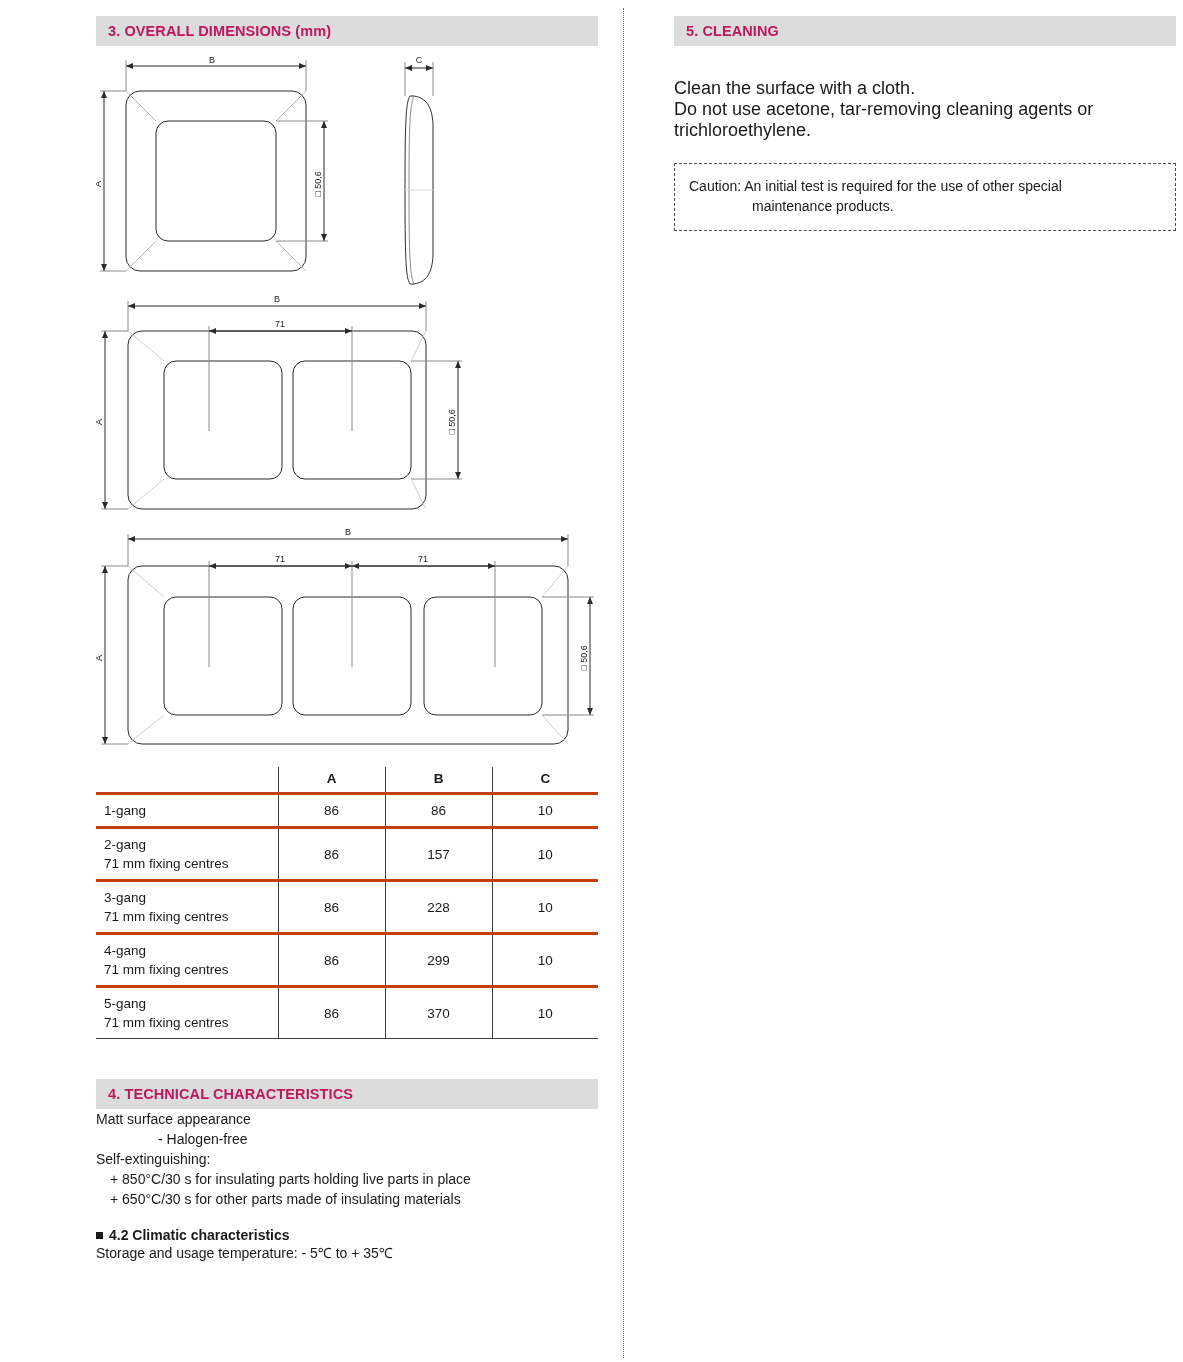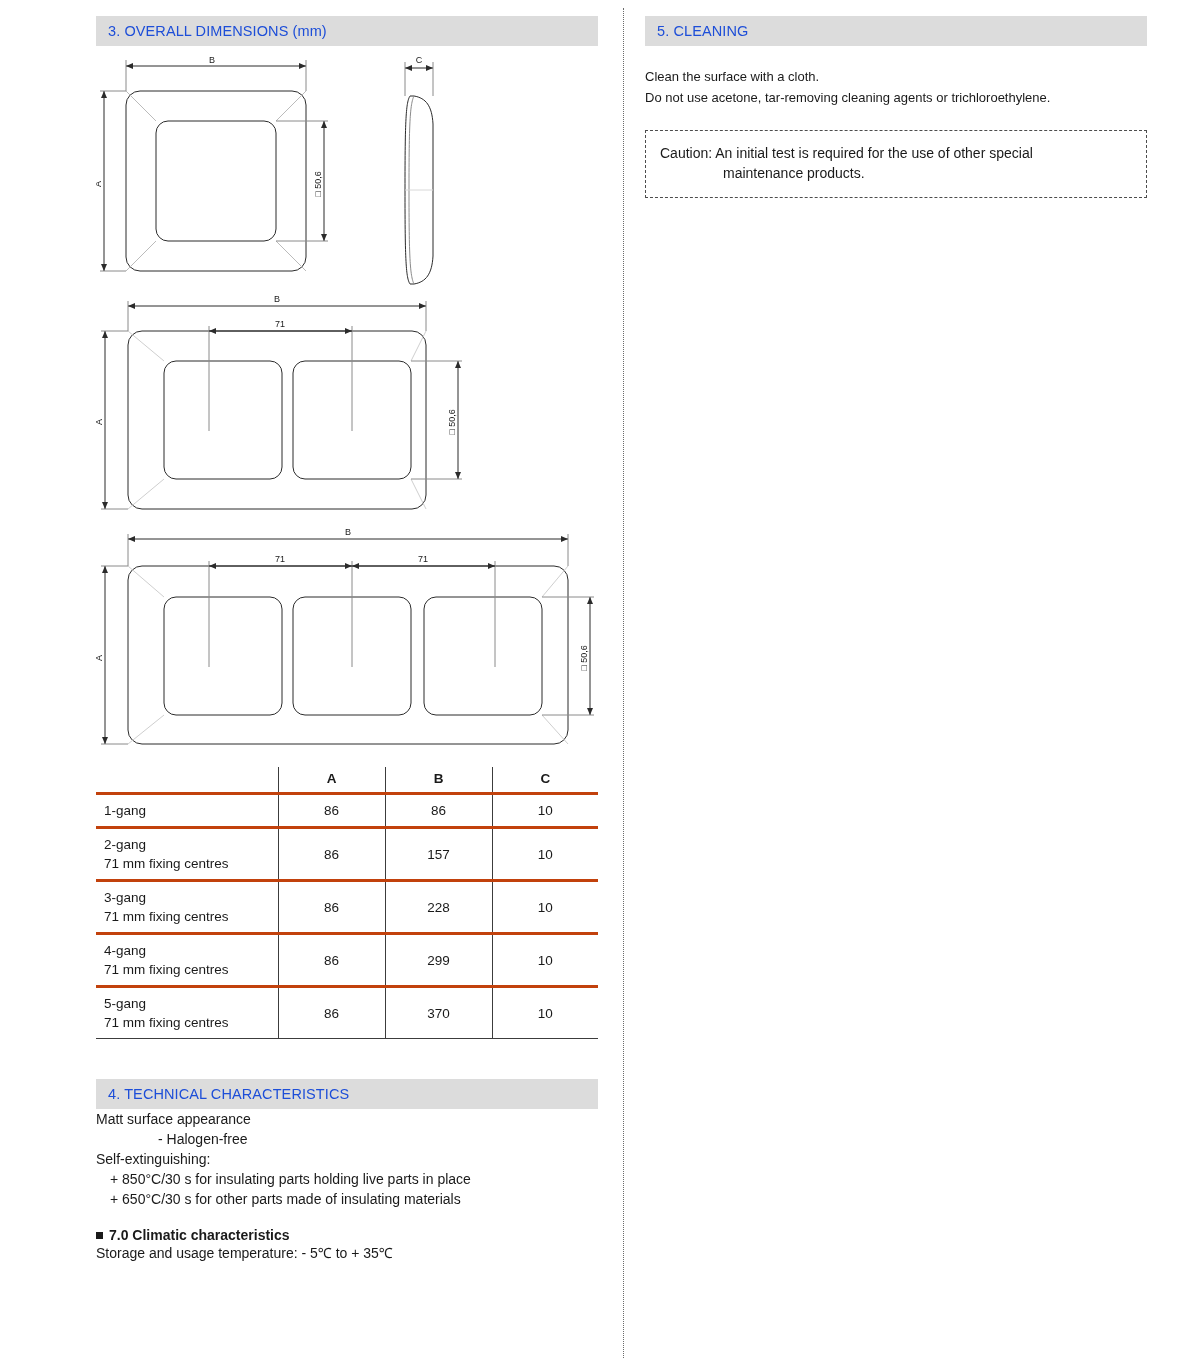--- a/index.html
+++ b/index.html
@@ -21,49 +21,49 @@
   }
   
   .col-left {
     position: absolute;
     left: 96px;
     top: 16px;
     width: 502px;
   }
   .col-right {
     position: absolute;
-    left: 645px;
+    left: 674px;
     top: 16px;
     width: 502px;
   }
   .divider {
     position: absolute;
     left: 623px;
     top: 8px;
     bottom: 4px;
     width: 0;
     border-left: 1px dotted #6b6b6b;
   }
   
   .section-head {
     background: #dcdcdc;
     height: 30px;
     line-height: 30px;
     font-size: 14.5px;
-    font-weight: normal;
+    font-weight: bold;
     padding-left: 12px;
     letter-spacing: 0.1px;
-    color: #1d4ed8;
+    color: #be185d;
   }
   .section-head.wide { width: 502px; box-sizing: border-box; }
   
   .clean-text {
-    font-size: 13px;
+    font-size: 18px;
     line-height: 21px;
-    margin-top: 20px;
+    margin-top: 32px;
     color: #1a1a1a;
   }
   .caution-box {
     margin-top: 22px;
     border: 1px dashed #4d4d4d;
     padding: 12px 14px 14px 14px;
     font-size: 14px;
     line-height: 20px;
     box-sizing: border-box;
   }
@@ -341,21 +341,21 @@
       <div class="section-head wide">4. TECHNICAL CHARACTERISTICS</div>
 
 
       <div class="body-line">Matt surface appearance</div>
       <div class="body-line ind1">- Halogen-free</div>
       <div class="body-line">Self-extinguishing:</div>
       <div class="body-line ind2">+ 850°C/30 s for insulating parts holding live parts in place</div>
       <div class="body-line ind2">+ 650°C/30 s for other parts made of insulating materials</div>
 
       <div class="sub-head">
-        <span class="bullet"></span><span>7.0 Climatic characteristics</span>
+        <span class="bullet"></span><span>4.2 Climatic characteristics</span>
       </div>
       <div class="body-line">Storage and usage temperature: - 5℃ to + 35℃</div>
     </div>
 
   </div>
 
   <div class="col-right">
 
     <div class="section-head wide">5. CLEANING</div>
 

